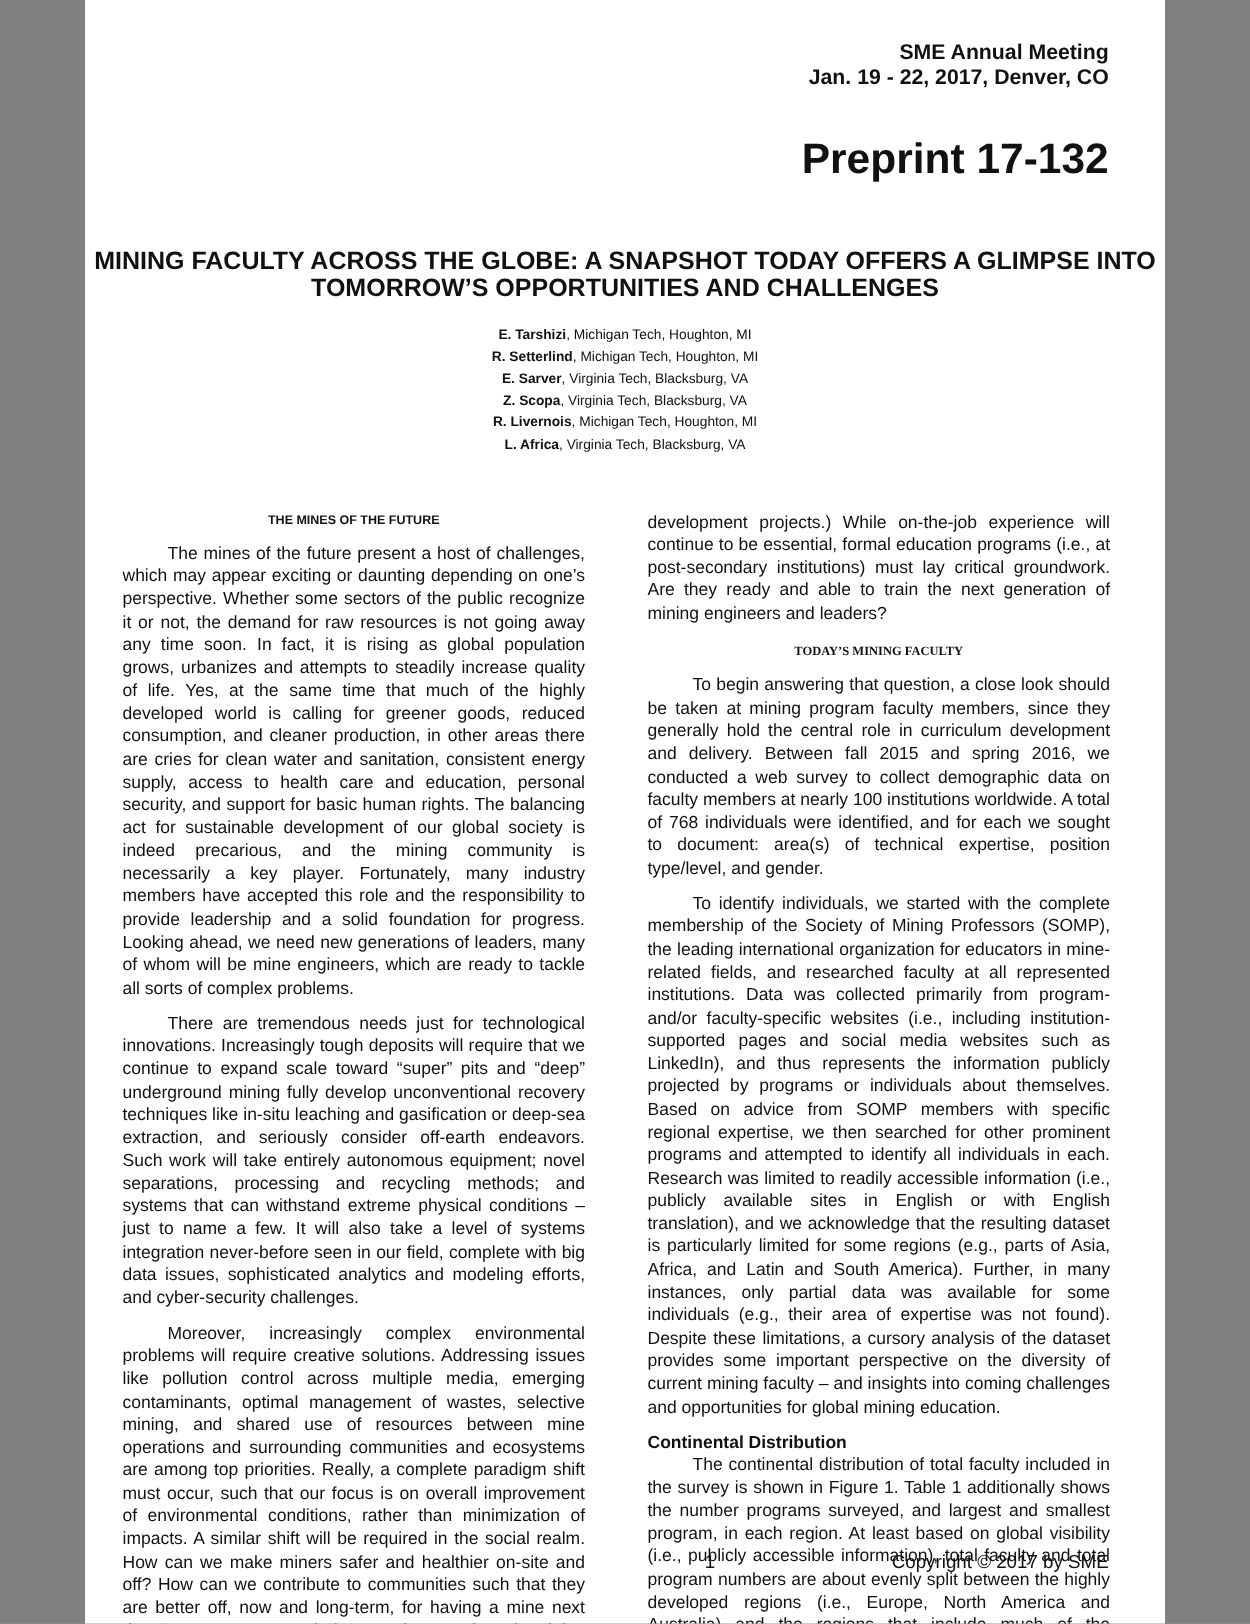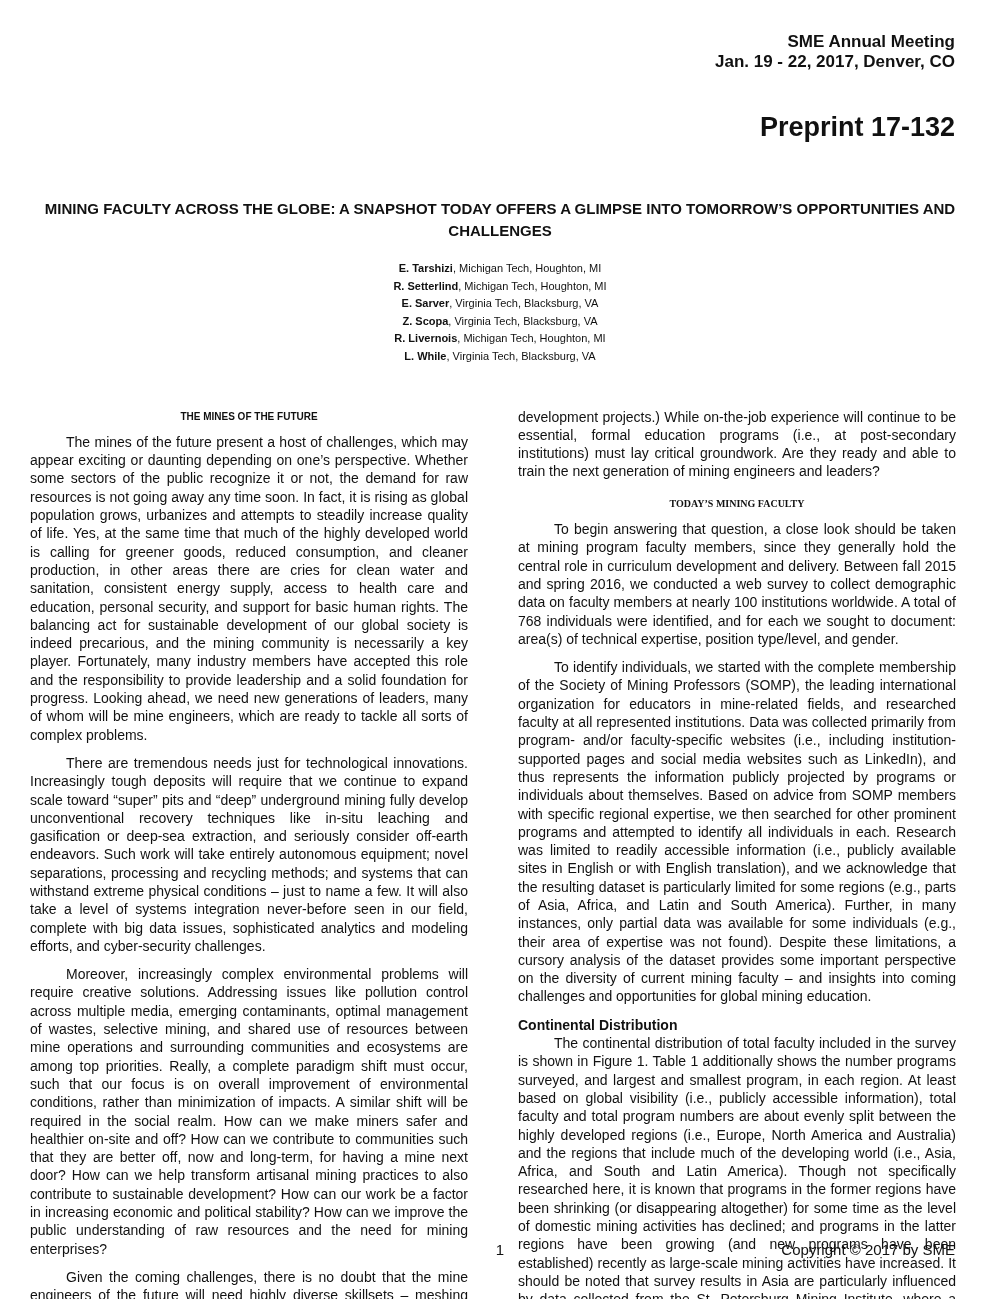--- a/index.html
+++ b/index.html
@@ -1,48 +1,48 @@
 <!DOCTYPE html>
 <html><head>
 <meta charset="utf-8">
 <style>
   * { box-sizing: border-box; margin: 0; padding: 0; }
   html, body { background: #808080; }
   .page {
     position: relative;
-    width: 1000px;
+    width: 864px;
     height: 1299px;
     margin: 0 auto;
     background: #ffffff;
     color: #111111;
     font-family: "Liberation Sans", "DejaVu Sans", sans-serif;
     overflow: hidden;
   }
   
   .doc-header {
     padding: 32px 45px 0 30px;
     text-align: right;
     font-weight: bold;
     font-size: 17px;
     line-height: 20px;
   }
   .preprint {
     padding: 40px 45px 0 30px;
     text-align: right;
     font-weight: bold;
-    font-size: 27px;
+    font-size: 34px;
     line-height: 30px;
   }
   
   .title-block {
     margin-top: 56px;
     text-align: center;
   }
   .paper-title {
-    font-size: 15px;
+    font-size: 20px;
     font-weight: bold;
     line-height: 22px;
     max-width: 912px;
     margin: 0 auto;
   }
   .authors {
     margin-top: 18px;
     font-size: 11px;
     line-height: 17.6px;
   }
@@ -113,21 +113,21 @@
   <div class="preprint">Preprint 17-132</div>
 
   <div class="title-block">
     <h1 class="paper-title">MINING FACULTY ACROSS THE GLOBE: A SNAPSHOT TODAY OFFERS A GLIMPSE INTO TOMORROW’S OPPORTUNITIES AND CHALLENGES</h1>
     <div class="authors">
       <div class="author-line"><span class="author-name">E. Tarshizi</span><span>, Michigan Tech, Houghton, MI</span></div>
       <div class="author-line"><span class="author-name">R. Setterlind</span><span>, Michigan Tech, Houghton, MI</span></div>
       <div class="author-line"><span class="author-name">E. Sarver</span><span>, Virginia Tech, Blacksburg, VA</span></div>
       <div class="author-line"><span class="author-name">Z. Scopa</span><span>, Virginia Tech, Blacksburg, VA</span></div>
       <div class="author-line"><span class="author-name">R. Livernois</span><span>, Michigan Tech, Houghton, MI</span></div>
-      <div class="author-line"><span class="author-name">L. While</span><span>, Virginia Tech, Blacksburg, VA</span></div>
+      <div class="author-line"><span class="author-name">L. Africa</span><span>, Virginia Tech, Blacksburg, VA</span></div>
     </div>
   </div>
 
   <div class="body-columns">
 
     <div class="col">
       <h2 class="col-heading">THE MINES OF THE FUTURE</h2>
       <p>The mines of the future present a host of challenges, which may appear exciting or daunting depending on one’s perspective. Whether some sectors of the public recognize it or not, the demand for raw resources is not going away any time soon. In fact, it is rising as global population grows, urbanizes and attempts to steadily increase quality of life. Yes, at the same time that much of the highly developed world is calling for greener goods, reduced consumption, and cleaner production, in other areas there are cries for clean water and sanitation, consistent energy supply, access to health care and education, personal security, and support for basic human rights. The balancing act for sustainable development of our global society is indeed precarious, and the mining community is necessarily a key player. Fortunately, many industry members have accepted this role and the responsibility to provide leadership and a solid foundation for progress. Looking ahead, we need new generations of leaders, many of whom will be mine engineers, which are ready to tackle all sorts of complex problems.</p>
       <p>There are tremendous needs just for technological innovations. Increasingly tough deposits will require that we continue to expand scale toward “super” pits and “deep” underground mining fully develop unconventional recovery techniques like in-situ leaching and gasification or deep-sea extraction, and seriously consider off-earth endeavors. Such work will take entirely autonomous equipment; novel separations, processing and recycling methods; and systems that can withstand extreme physical conditions – just to name a few. It will also take a level of systems integration never-before seen in our field, complete with big data issues, sophisticated analytics and modeling efforts, and cyber-security challenges.</p>
       <p>Moreover, increasingly complex environmental problems will require creative solutions. Addressing issues like pollution control across multiple media, emerging contaminants, optimal management of wastes, selective mining, and shared use of resources between mine operations and surrounding communities and ecosystems are among top priorities. Really, a complete paradigm shift must occur, such that our focus is on overall improvement of environmental conditions, rather than minimization of impacts. A similar shift will be required in the social realm. How can we make miners safer and healthier on-site and off? How can we contribute to communities such that they are better off, now and long-term, for having a mine next door? How can we help transform artisanal mining practices to also contribute to sustainable development? How can our work be a factor in increasing economic and political stability? How can we improve the public understanding of raw resources and the need for mining enterprises?</p>

